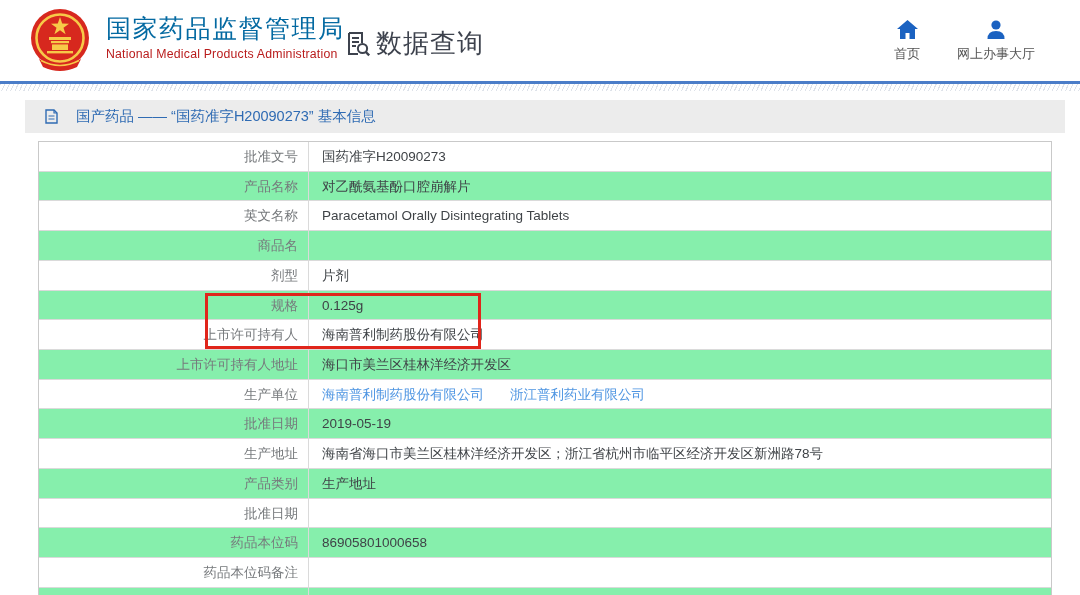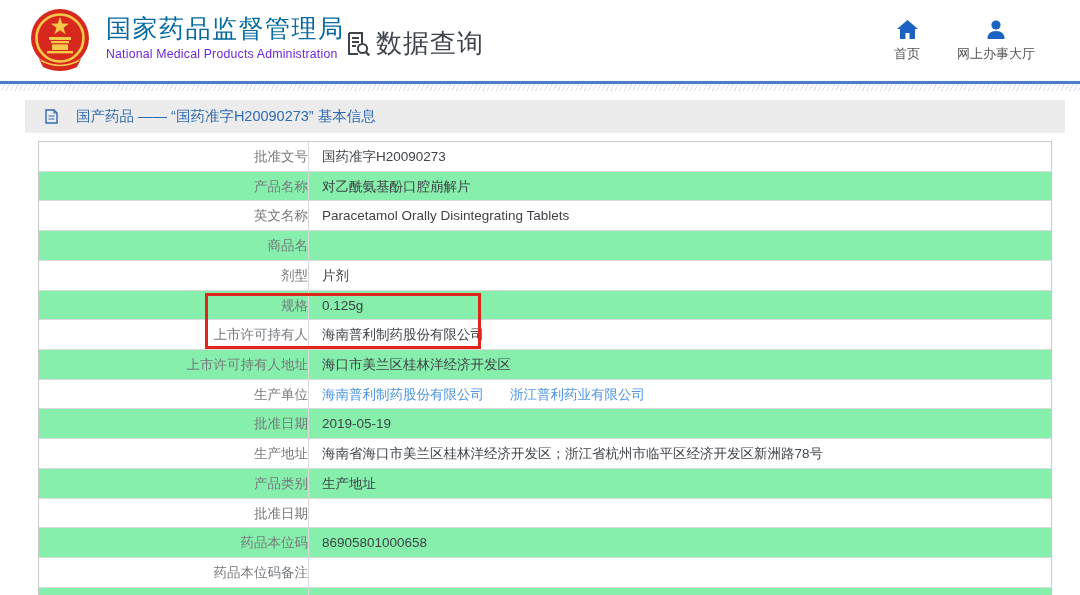--- a/index.html
+++ b/index.html
@@ -4,21 +4,21 @@
 <style>
   * { margin:0; padding:0; box-sizing:border-box; }
   html,body { width:1080px; height:595px; background:#fff; overflow:hidden;
               font-family:"Liberation Sans","DejaVu Sans",sans-serif; position:relative; }
 
   
   .header { position:absolute; left:0; top:0; width:1080px; height:81px; background:#fff; }
   .emblem { position:absolute; left:27px; top:7px; width:66px; height:66px; cursor:pointer; }
   .brand  { position:absolute; left:106px; top:13px; }
   .brand-zh { font-size:25px; font-weight:normal; color:#0369a1; letter-spacing:1.5px; line-height:30px; }
-  .brand-en { font-size:12.3px; color:#6d28d9; margin-top:4px; letter-spacing:0.2px; }
+  .brand-en { font-size:12.3px; color:#b91c1c; margin-top:4px; letter-spacing:0.2px; }
   .module { position:absolute; left:344px; top:26px; display:flex; align-items:center; gap:5px; cursor:pointer; }
   .module-label { font-size:26px; color:#3d424d; letter-spacing:1px; }
   .nav-item { position:absolute; top:20px; text-align:center; cursor:pointer; }
   .nav-item .ico { display:block; margin:0 auto; }
   .nav-label { display:block; font-size:13px; color:#555; margin-top:6px; }
   .nav-home { left:878px; width:58px; }
   .nav-hall { left:931px; width:130px; }
 
   
   .blue-line { position:absolute; left:0; top:81px; width:1080px; height:3px; background:#4b7dc8; }
@@ -30,21 +30,21 @@
   .panel { position:absolute; left:25px; top:100px; width:1040px; height:495px; background:#fff; }
   .panel-title-bar { width:1040px; height:33px; background:#ececec; line-height:33px;
                      padding-left:20px; display:flex; align-items:center; gap:18px; }
   .panel-title { font-size:14.5px; color:#2f6bb3; }
 
   .tbl { position:absolute; left:13px; top:41px; width:1014px; height:462px;
          border:1px solid #c9c9c9; overflow:hidden; background:#fff; }
   .row { display:flex; height:29.73px; border-bottom:1px solid #dadada; background:#fff; }
   .row.alt { background:#86efac; }
   .cell-label { width:270px; border-right:1px solid #dadada; text-align:right;
-                font-size:13.5px; color:#76797c; line-height:29px; }
+                padding-right:10px; font-size:13.5px; color:#76797c; line-height:29px; }
   .cell-value { flex:1; padding-left:13px; font-size:13.5px; color:#3f4347; line-height:29px;
                 white-space:nowrap; overflow:hidden; }
   .cell-link { color:#4e95e2; text-decoration:none; margin-right:26px; }
 
   
   .red-box { position:absolute; left:205px; top:293px; width:276px; height:56px;
              border:3px solid #e0251b; z-index:5; pointer-events:none; }
 </style>
 </head>
 <body>

